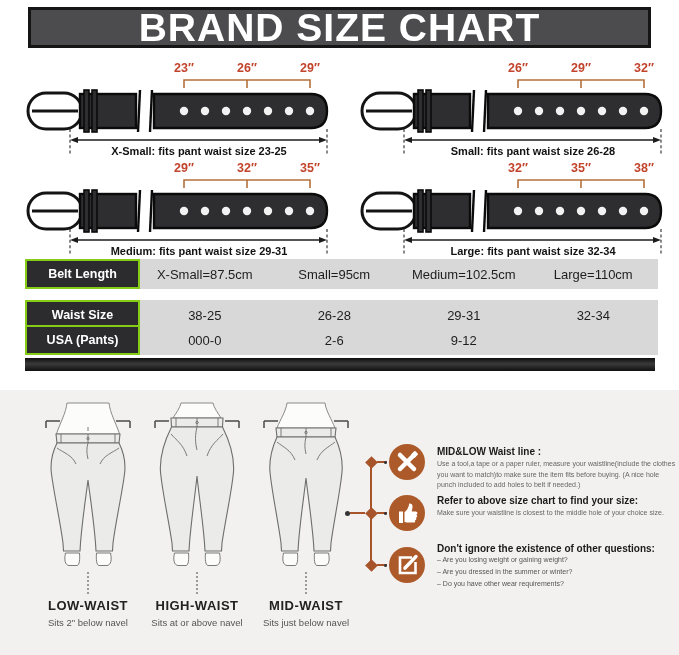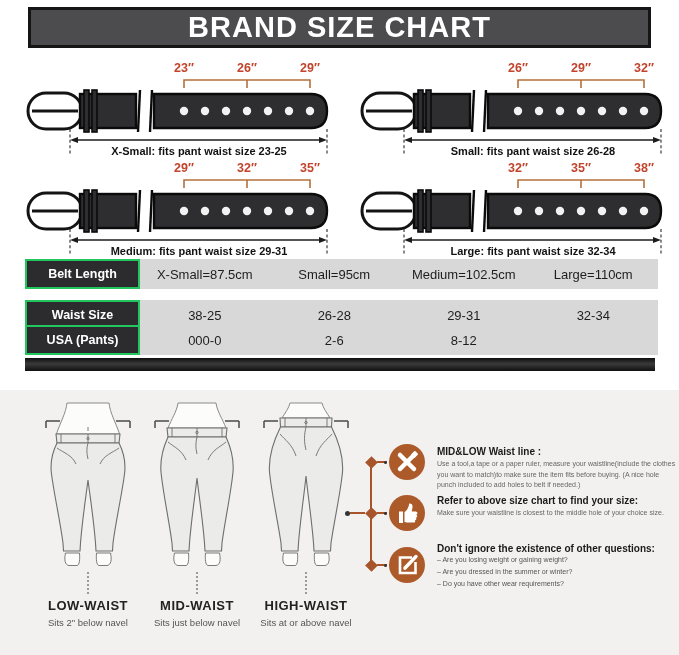--- a/index.html
+++ b/index.html
@@ -3,41 +3,41 @@
 <meta charset="utf-8">
 <style>
   html,body{margin:0;padding:0;background:#fff;}
   #screen{position:relative;width:679px;height:655px;background:#ffffff;
           font-family:"Liberation Sans",sans-serif;overflow:hidden;}
 
   
   .banner{position:absolute;left:28px;top:7px;width:617px;height:35px;
           background:#4c4c4e;border:3px solid #151515;
           display:flex;align-items:center;justify-content:center;}
-  .banner span{color:#fff;font-size:29px;font-weight:bold;letter-spacing:1px;}
+  .banner span{color:#fff;font-size:39px;font-weight:bold;letter-spacing:1px;}
 
   
   .belt-svg{position:absolute;width:320px;height:100px;}
   .m{font-family:"Liberation Sans",sans-serif;font-size:12.5px;font-weight:bold;
      fill:#c2442c;text-anchor:middle;}
   .bracket{stroke:#b4703b;stroke-width:1.6;fill:none;}
   .buckle-frame{fill:#fff;stroke:#141414;stroke-width:3;}
   .prong{stroke:#141414;stroke-width:3;}
   .strap{fill:#2e2e30;stroke:#0b0b0b;stroke-width:2.4;}
   .keeper{fill:#2e2e30;stroke:#0b0b0b;stroke-width:1.6;}
   .hole{fill:#f2f2f2;}
   .dash{stroke:#2a2a2a;stroke-width:1.1;stroke-dasharray:3 2.4;fill:none;}
   .arrow-line{stroke:#1c1c1c;stroke-width:1.5;}
   .arrow-head{fill:#1c1c1c;}
   .belt-label{font-family:"Liberation Sans",sans-serif;font-size:11px;font-weight:bold;
               fill:#121212;text-anchor:middle;}
 
   
   .trow{position:absolute;left:25px;width:633px;height:30px;display:flex;}
-  .tlabel{width:115px;height:100%;background:#2c2c2e;border:2px solid #22c55e;
+  .tlabel{width:115px;height:100%;background:#2c2c2e;border:2px solid #84cc16;
           box-sizing:border-box;color:#fff;font-size:12.5px;font-weight:bold;
           display:flex;align-items:center;justify-content:center;}
   .tvalues{flex:1;background:#d8d8d8;display:grid;grid-template-columns:1fr 1fr 1fr 1fr;
            align-items:center;}
   .tvalues span{text-align:center;font-size:13px;color:#1e1e1e;}
 
   .divider{position:absolute;left:25px;top:358px;width:630px;height:13px;
            background:linear-gradient(#0e0e0e,#3a3a3a 45%,#101010);}
 
   
@@ -222,21 +222,21 @@
       <span>26-28</span>
       <span>29-31</span>
       <span>32-34</span>
     </div>
   </div>
   <div class="trow" style="top:325px">
     <div class="tlabel">USA (Pants)</div>
     <div class="tvalues">
       <span>000-0</span>
       <span>2-6</span>
-      <span>8-12</span>
+      <span>9-12</span>
     </div>
   </div>
 
   <div class="divider"></div>
 
   <div class="bottom">
 
     <div class="figures">
 
       <div class="figure">
@@ -258,53 +258,53 @@
         <div class="fig-dotline"></div>
         <div class="fig-label">LOW-WAIST</div>
         <div class="fig-desc">Sits 2" below navel</div>
       </div>
 
       <div class="figure">
         <svg viewBox="0 0 104 170">
           <path class="bracket2" d="M10 21 H24 M10 21 V28 M94 21 H80 M94 21 V28"></path>
           <line x1="52" y1="12" x2="52" y2="19" stroke="#4a4a4a" stroke-width="1.5"></line>
           <polygon points="52,23 49.5,18.5 54.5,18.5" fill="#4a4a4a"></polygon>
+          <path class="skin" d="M36 3 C35 8 31 13 28 18 L76 18 C73 13 69 8 68 3 Z"></path>
+          <path class="denim" d="M26 18 H78 L77.5 27 H26.5 Z"></path>
+          <path class="seam" d="M31 18 v9 M52 18 v9 M73 18 v9"></path>
+          <circle cx="52" cy="22.5" r="1.2" fill="none" stroke="#6e6e6e" stroke-width="0.9"></circle>
+          <path class="denim" d="M26.5 27 C19 42 14.5 58 15.5 72 C17.5 93 23.5 119 27 143 L27.5 151 L44 151 L44.5 143 C46.5 118 50 96 52 76 C54 96 57.5 118 59.5 143 L60 151 L76.5 151 L77 143 C80.5 119 86.5 93 88.5 72 C89.5 58 85 42 77.5 27 Z"></path>
+          <path class="seam" d="M52 27 C50 35 50 42 52 50"></path>
+          <path class="seam" d="M26 34 C31 40 38 44 42 56 M78 34 C73 40 66 44 62 56"></path>
+          <path class="foot" d="M29.5 153 C28 160 29 165 33 165.5 L41 165.5 C43.5 165.5 44 159 43.5 153 Z"></path>
+          <path class="foot" d="M60.5 153 C60 159 60.5 165.5 63 165.5 L71 165.5 C75 165 76 160 74.5 153 Z"></path>
+        </svg>
+        <div class="fig-dotline"></div>
+        <div class="fig-label">HIGH-WAIST</div>
+        <div class="fig-desc">Sits at or above navel</div>
+      </div>
+
+      <div class="figure">
+        <svg viewBox="0 0 104 170">
+          <path class="bracket2" d="M10 21 H24 M10 21 V28 M94 21 H80 M94 21 V28"></path>
+          <line x1="52" y1="12" x2="52" y2="19" stroke="#4a4a4a" stroke-width="1.5"></line>
+          <polygon points="52,23 49.5,18.5 54.5,18.5" fill="#4a4a4a"></polygon>
           <path class="skin" d="M33 3 C32 11 26.5 19 23 28 L81 28 C77.5 19 72 11 71 3 Z"></path>
           <path class="denim" d="M22 28 H82 L81 37 H23 Z"></path>
           <path class="seam" d="M27 28 v9 M52 28 v9 M77 28 v9"></path>
           <circle cx="52" cy="32.5" r="1.2" fill="none" stroke="#6e6e6e" stroke-width="0.9"></circle>
           <path class="denim" d="M23 37 C17.5 49 15 60 16 72 C18 93 24 120 27 143 L27.5 151 L44 151 L44.5 143 C46.5 118 50 96 52 78 C54 96 57.5 118 59.5 143 L60 151 L76.5 151 L77 143 C80 120 86 93 88 72 C89 60 86.5 49 81 37 Z"></path>
           <path class="seam" d="M52 37 C50.5 43 50.5 48 52 54"></path>
           <path class="seam" d="M23 42 C29 47 37 50 41 60 M81 42 C75 47 67 50 63 60"></path>
           <path class="foot" d="M29.5 153 C28 160 29 165 33 165.5 L41 165.5 C43.5 165.5 44 159 43.5 153 Z"></path>
           <path class="foot" d="M60.5 153 C60 159 60.5 165.5 63 165.5 L71 165.5 C75 165 76 160 74.5 153 Z"></path>
         </svg>
         <div class="fig-dotline"></div>
         <div class="fig-label">MID-WAIST</div>
         <div class="fig-desc">Sits just below navel</div>
-      </div>
-
-      <div class="figure">
-        <svg viewBox="0 0 104 170">
-          <path class="bracket2" d="M10 21 H24 M10 21 V28 M94 21 H80 M94 21 V28"></path>
-          <line x1="52" y1="12" x2="52" y2="19" stroke="#4a4a4a" stroke-width="1.5"></line>
-          <polygon points="52,23 49.5,18.5 54.5,18.5" fill="#4a4a4a"></polygon>
-          <path class="skin" d="M36 3 C35 8 31 13 28 18 L76 18 C73 13 69 8 68 3 Z"></path>
-          <path class="denim" d="M26 18 H78 L77.5 27 H26.5 Z"></path>
-          <path class="seam" d="M31 18 v9 M52 18 v9 M73 18 v9"></path>
-          <circle cx="52" cy="22.5" r="1.2" fill="none" stroke="#6e6e6e" stroke-width="0.9"></circle>
-          <path class="denim" d="M26.5 27 C19 42 14.5 58 15.5 72 C17.5 93 23.5 119 27 143 L27.5 151 L44 151 L44.5 143 C46.5 118 50 96 52 76 C54 96 57.5 118 59.5 143 L60 151 L76.5 151 L77 143 C80.5 119 86.5 93 88.5 72 C89.5 58 85 42 77.5 27 Z"></path>
-          <path class="seam" d="M52 27 C50 35 50 42 52 50"></path>
-          <path class="seam" d="M26 34 C31 40 38 44 42 56 M78 34 C73 40 66 44 62 56"></path>
-          <path class="foot" d="M29.5 153 C28 160 29 165 33 165.5 L41 165.5 C43.5 165.5 44 159 43.5 153 Z"></path>
-          <path class="foot" d="M60.5 153 C60 159 60.5 165.5 63 165.5 L71 165.5 C75 165 76 160 74.5 153 Z"></path>
-        </svg>
-        <div class="fig-dotline"></div>
-        <div class="fig-label">HIGH-WAIST</div>
-        <div class="fig-desc">Sits at or above navel</div>
       </div>
     </div>
 
     <div class="tips">
 
       <div class="tl-line" style="left:25px;top:37px;width:2px;height:103px"></div>
       <div class="tl-diamond" style="left:21.5px;top:32.5px"></div>
       <div class="tl-diamond" style="left:21.5px;top:83.5px"></div>
       <div class="tl-diamond" style="left:21.5px;top:135.5px"></div>
       <div class="tl-line" style="left:32px;top:36.2px;width:10px;height:1.6px"></div>

